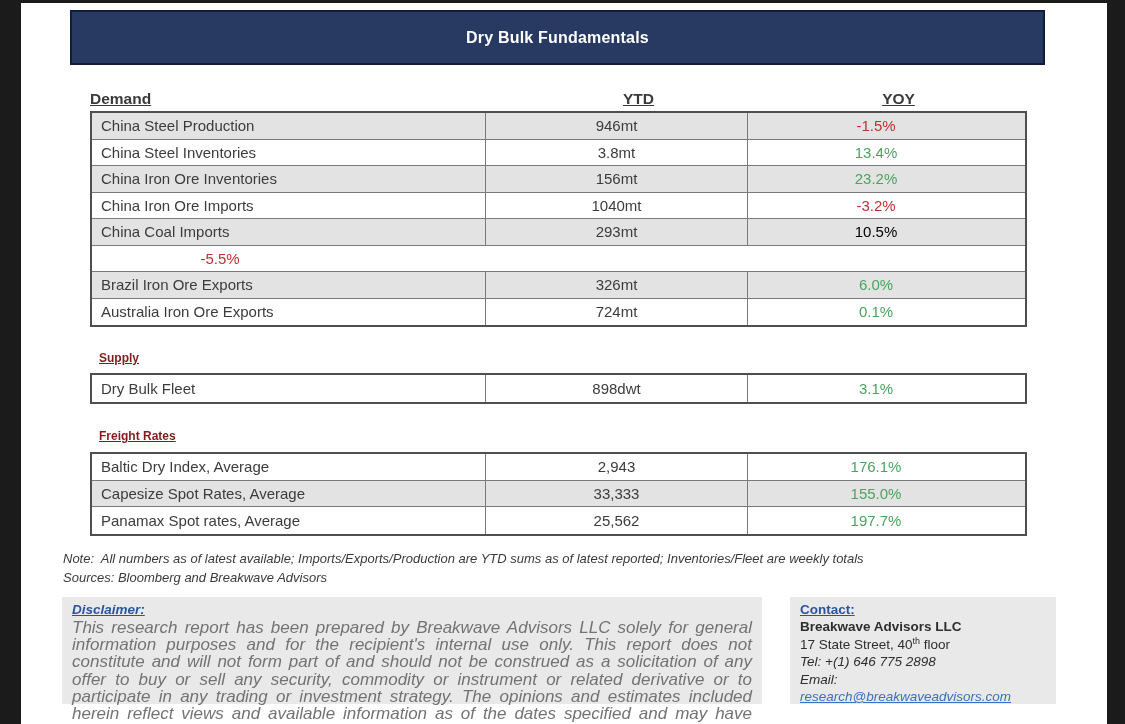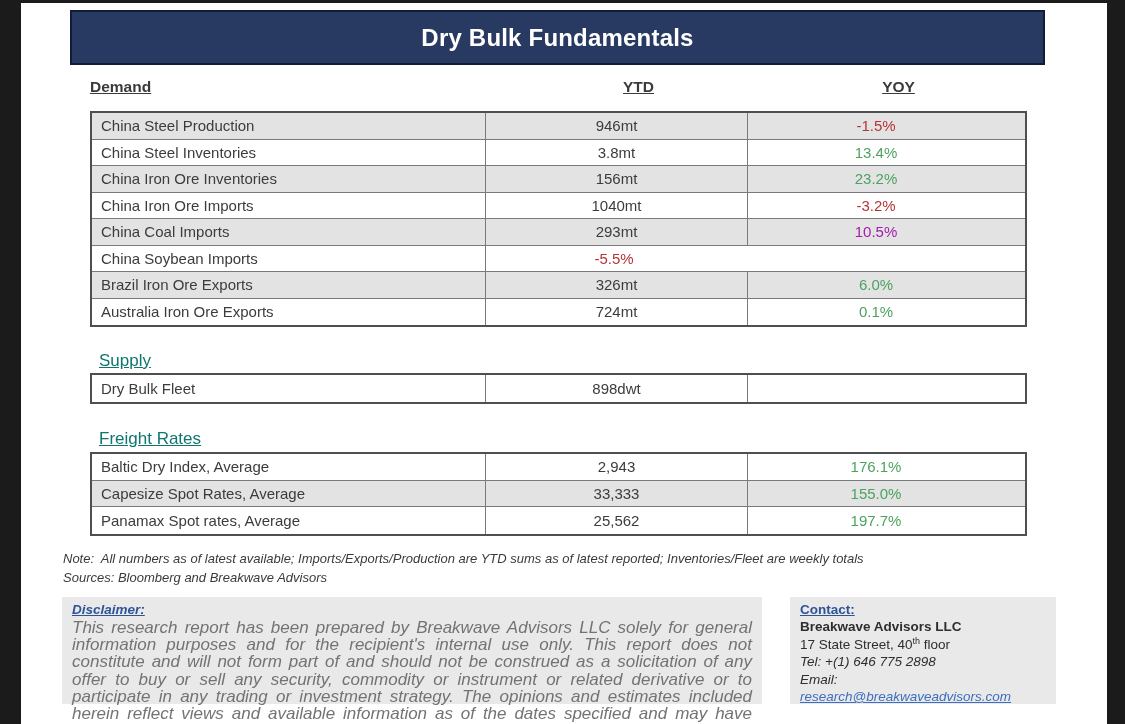--- a/index.html
+++ b/index.html
@@ -29,27 +29,27 @@
   .strip-left{left:0;top:0;width:21px;height:724px;}
   .strip-right{right:0;top:0;width:18px;height:724px;}
   .strip-top{left:0;top:0;width:1125px;height:3px;}
 
   .title-banner{
     position:absolute;left:70px;top:10px;width:975px;height:55px;
     background:var(--navy);border:2px solid var(--navy-border);
     display:flex;align-items:center;justify-content:center;
   }
   .title-banner h1{
-    color:#ffffff;font-size:24px;font-weight:bold;letter-spacing:.2px;
+    color:#ffffff;font-size:16px;font-weight:bold;letter-spacing:.2px;
     font-family:"Liberation Sans", sans-serif;
   }
 
   .sec-heading{
     position:absolute;left:99px;
-    font-size:17px;font-weight:normal;color:#0f766e;
+    font-size:12px;font-weight:bold;color:#7f1d1d;
     text-decoration:underline;
   }
   .col-headers{
     position:absolute;left:90px;width:937px;display:flex;
     font-size:15.5px;font-weight:bold;color:#3a3a3a;
   }
   .col-headers .h2{width:263px;text-align:center;}
   .col-headers .h3{width:257px;text-align:center;}
   .col-headers .h1{width:417px;}
   .col-headers span{text-decoration:underline;}
@@ -106,21 +106,21 @@
 <div class="stage">
 
   <div class="black-strip strip-top"></div>
   <div class="black-strip strip-left"></div>
   <div class="black-strip strip-right"></div>
 
   <div class="title-banner">
     <h1>Dry Bulk Fundamentals</h1>
   </div>
 
-  <div class="col-headers" style="top:78px;">
+  <div class="col-headers" style="top:90px;">
     <div class="h1"><span>Demand</span></div>
     <div class="h2"><span>YTD</span></div>
     <div class="h3"><span>YOY</span></div>
   </div>
 
   <div class="tbl tbl-demand" style="top:111px;">
     <div class="trow">
       <div class="c1">China Steel Production</div>
       <div class="c2">946mt</div>
       <div class="c3 yoy-val" style="color: rgb(182, 52, 51);">-1.5%</div>
@@ -136,43 +136,43 @@
       <div class="c3 yoy-val" style="color: rgb(76, 163, 95);">23.2%</div>
     </div>
     <div class="trow">
       <div class="c1">China Iron Ore Imports</div>
       <div class="c2">1040mt</div>
       <div class="c3 yoy-val" style="color: rgb(182, 52, 51);">-3.2%</div>
     </div>
     <div class="trow">
       <div class="c1">China Coal Imports</div>
       <div class="c2">293mt</div>
-      <div class="c3 yoy-val" style="color: #a21caf;">10.5%</div>
-    </div>
-    <div class="trow">
-      <div class="c1">China Soybean Imports</div>
+      <div class="c3 yoy-val" style="color: #000000;">10.5%</div>
+    </div>
+    <div class="trow">
       <div class="c3 yoy-val" style="color: rgb(182, 52, 51);">-5.5%</div>
     </div>
     <div class="trow">
       <div class="c1">Brazil Iron Ore Exports</div>
       <div class="c2">326mt</div>
       <div class="c3 yoy-val" style="color: rgb(76, 163, 95);">6.0%</div>
     </div>
     <div class="trow">
       <div class="c1">Australia Iron Ore Exports</div>
       <div class="c2">724mt</div>
       <div class="c3 yoy-val" style="color: rgb(76, 163, 95);">0.1%</div>
     </div>
   </div>
 
   <div class="sec-heading" style="top:351px;">Supply</div>
   <div class="tbl" style="top:373px;">
     <div class="trow">
       <div class="c1">Dry Bulk Fleet</div>
       <div class="c2">898dwt</div>
+      <div class="c3 yoy-val" style="color: rgb(76, 163, 95);">3.1%</div>
     </div>
   </div>
 
   <div class="sec-heading" style="top:429px;">Freight Rates</div>
   <div class="tbl tbl-freight" style="top:452px;">
     <div class="trow">
       <div class="c1">Baltic Dry Index, Average</div>
       <div class="c2">2,943</div>
       <div class="c3 yoy-val" style="color: rgb(76, 163, 95);">176.1%</div>
     </div>

